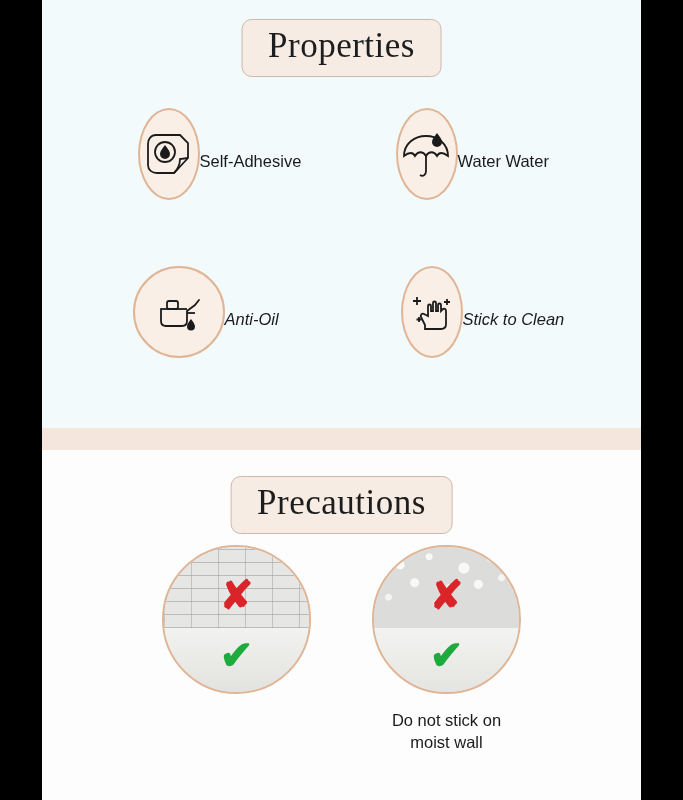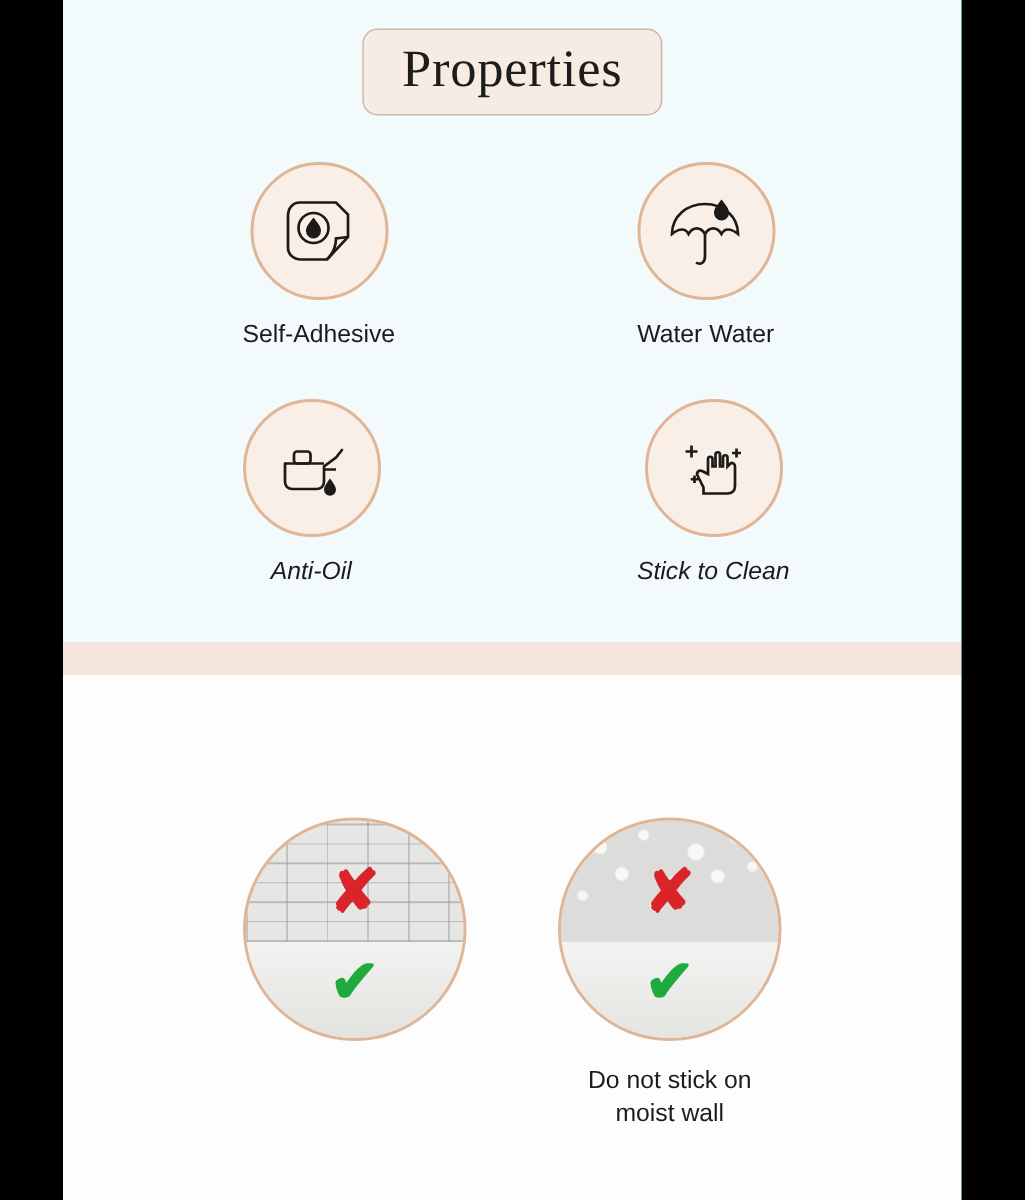--- a/index.html
+++ b/index.html
@@ -18,21 +18,21 @@
     width: 683px;
     height: 800px;
     background: #000000;
   }
   .sheet {
     position: absolute;
     left: 42px;
     top: 0;
     width: 599px;
     height: 800px;
-    background: #7dd3fc;
+    background: #a16207;
     overflow: hidden;
   }
 
   
   .properties-section {
     position: absolute;
     left: 0;
     top: 0;
     width: 599px;
     height: 428px;
@@ -84,21 +84,21 @@
     width: 599px;
     display: flex;
     justify-content: center;
   }
   #prop-row-1 { top: 108px; gap: 108px; }
   #prop-row-2 { top: 266px; gap: 118px; font-style: italic; }
 
   .prop-item {
     width: 150px;
     display: flex;
-    flex-direction: column;
+    flex-direction: row;
     align-items: center;
   }
   .circle-icon {
     width: 92px;
     height: 92px;
     border-radius: 50%;
     background: #faefe6;
     border: 2.5px solid #dfb595;
     display: flex;
     align-items: center;
@@ -323,20 +323,23 @@
           <div class="prop-label">Stick to Clean</div>
         </div>
 
       </div>
     </div>
 
     <div class="divider-band"></div>
 
     <div class="precautions-section"></div>
 
+    <div class="heading" id="heading-precautions">
+      <div class="heading-text">Precautions</div>
+    </div>
 
     <div id="precaution-row">
 
       <div class="prec-item">
         <div class="prec-photo">
           <div class="brick-top"></div>
           <div class="brick-bottom"></div>
           <div class="mark mark-cross">✘</div>
           <div class="mark mark-check">✔</div>
         </div>

